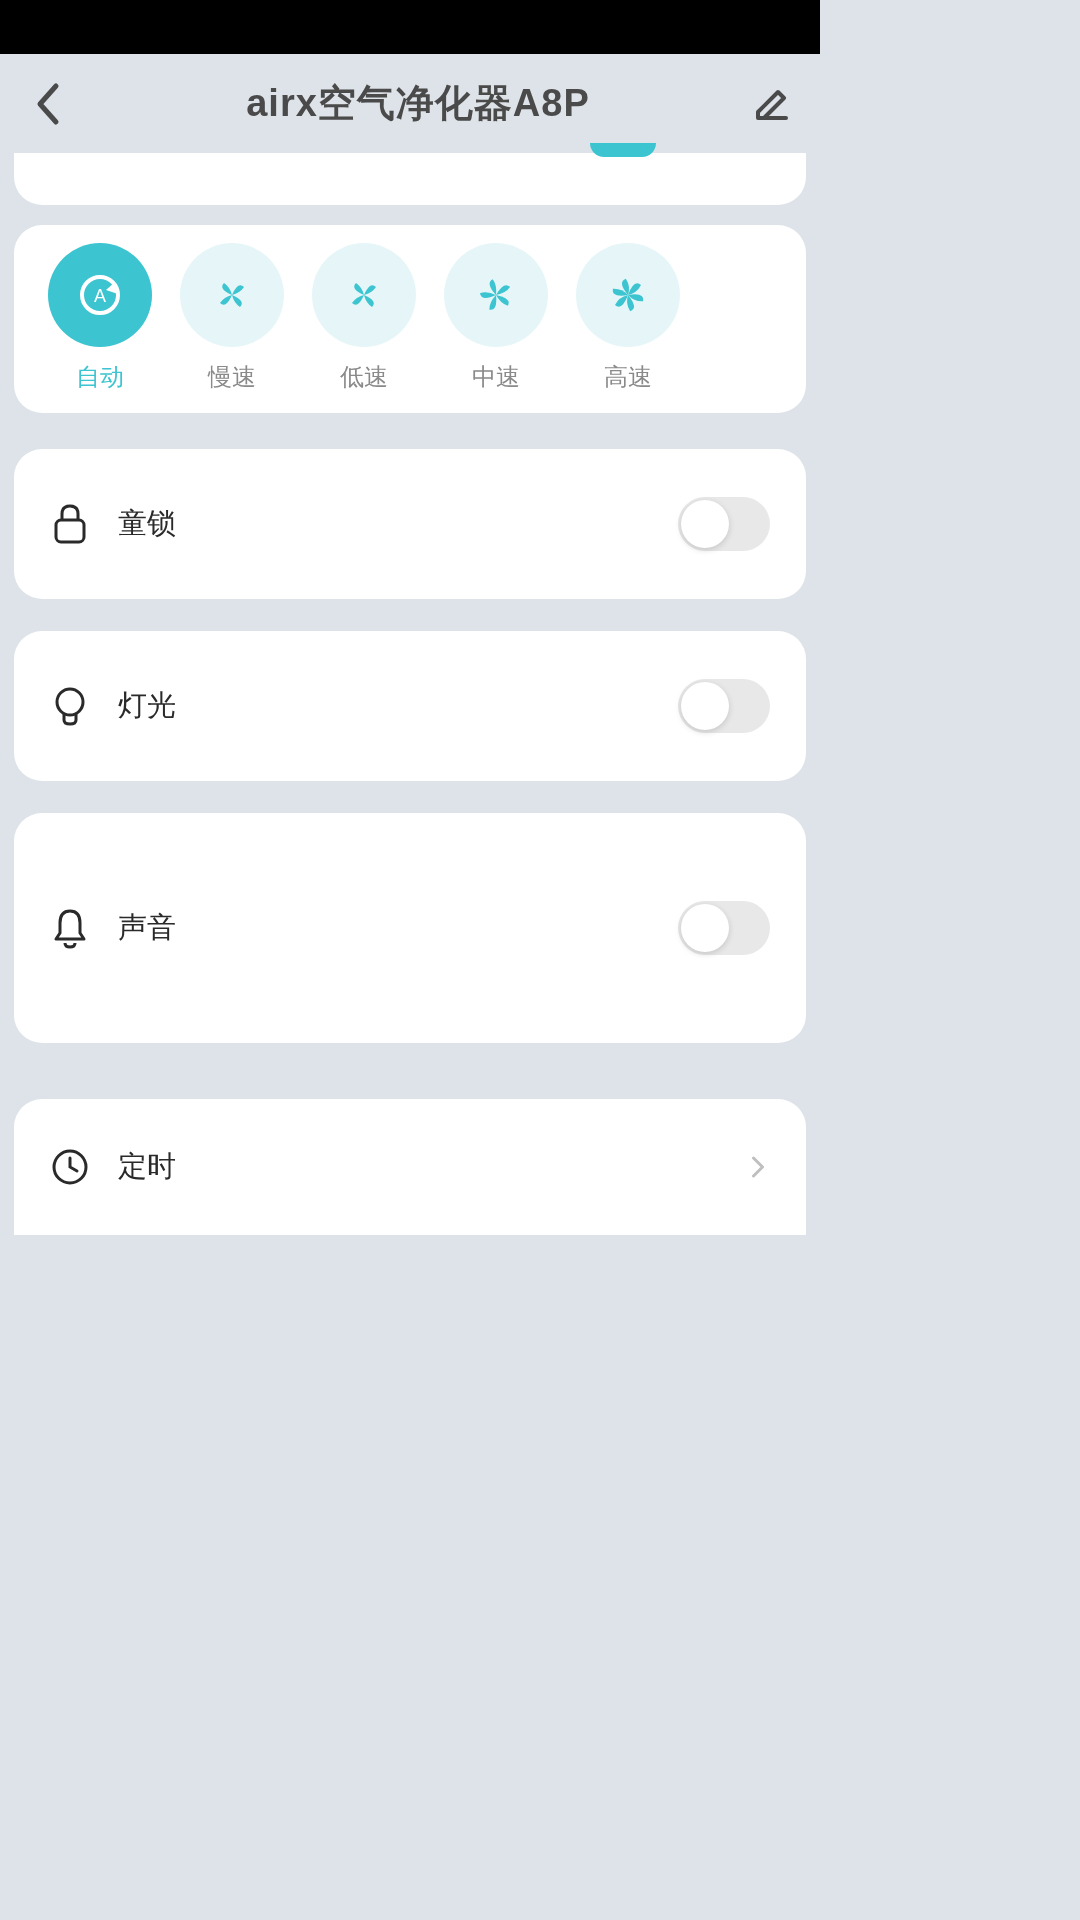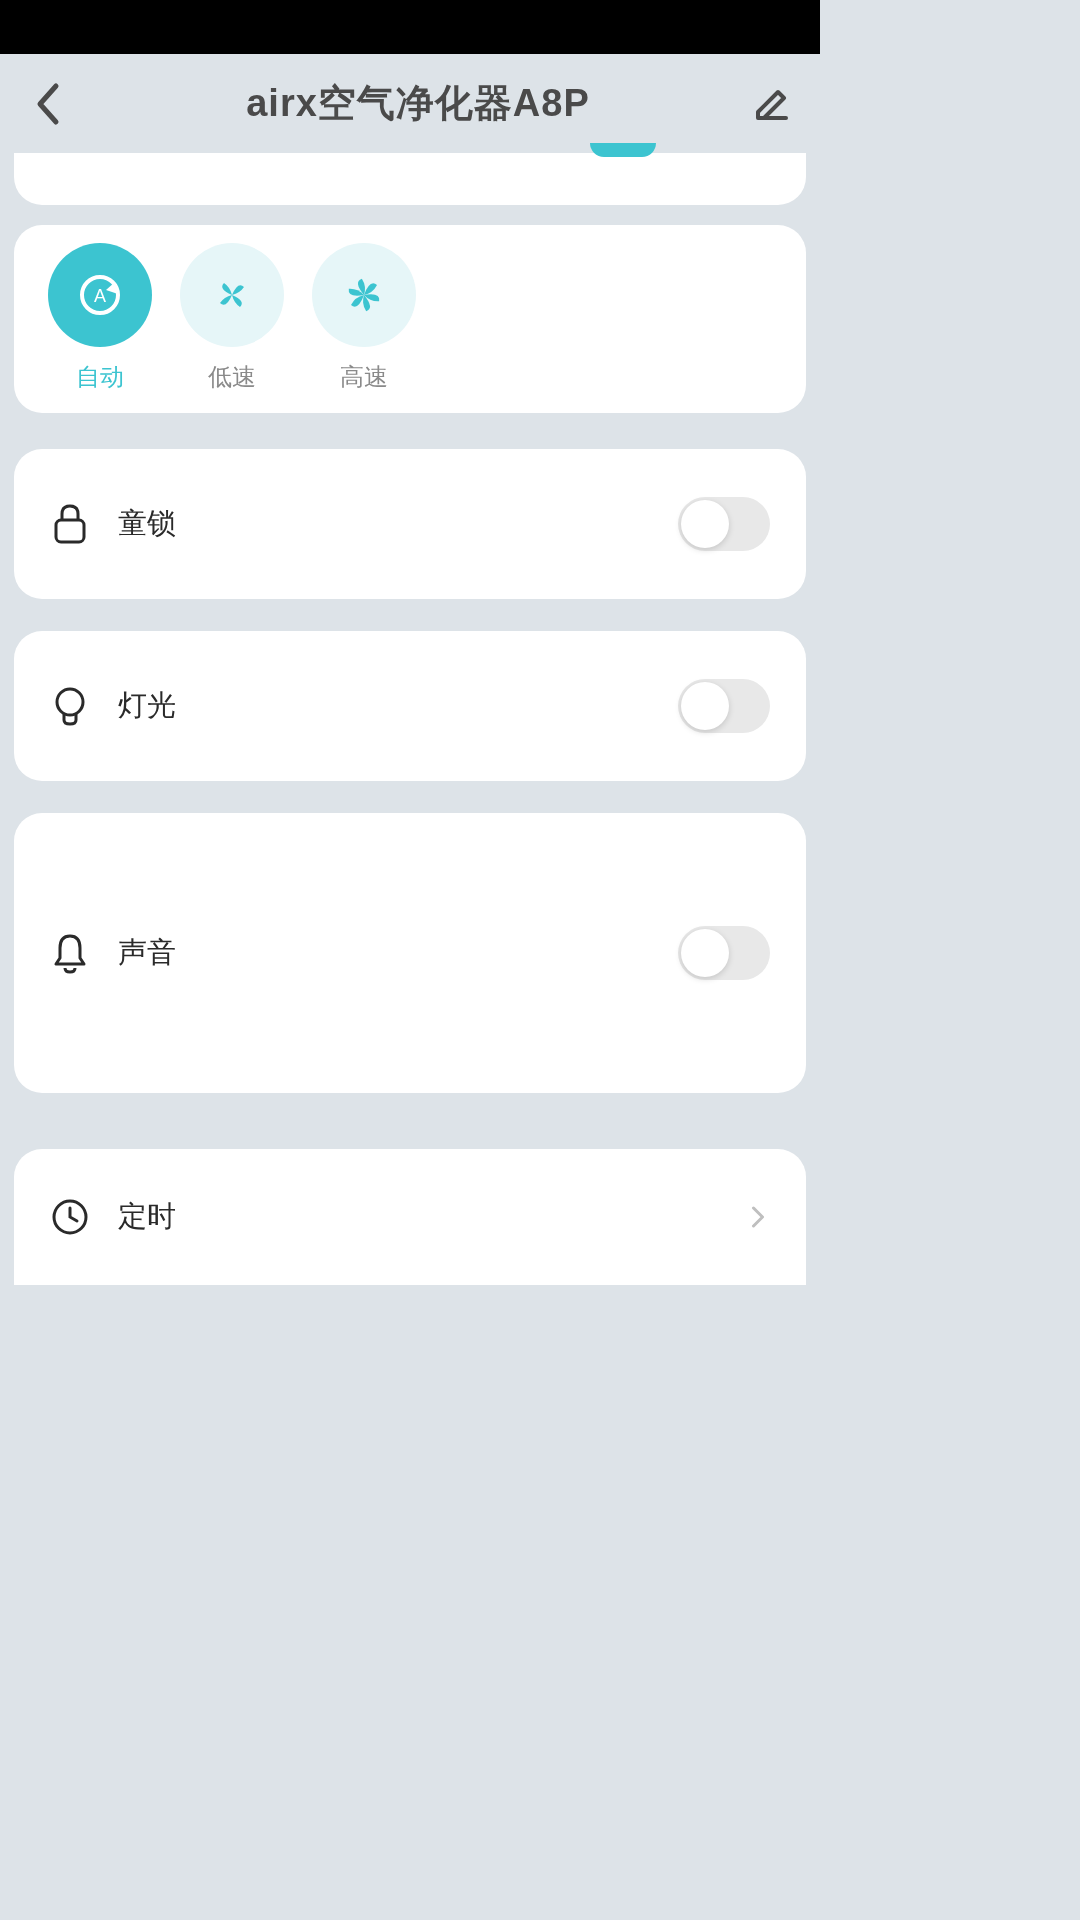--- a/index.html
+++ b/index.html
@@ -103,21 +103,21 @@
     .setting-card {
       background: #fff;
       border-radius: 28px;
       padding: 48px 36px;
       margin-bottom: 32px;
       display: flex;
       align-items: center;
       justify-content: space-between;
     }
     .setting-card.tall {
-      padding: 113px 36px;
+      padding: 88px 36px;
     }
     .setting-left {
       display: flex;
       align-items: center;
       gap: 28px;
     }
     .setting-icon {
       width: 40px;
       height: 40px;
       display: flex;
@@ -194,21 +194,43 @@
           </svg>
         </div>
         <div class="mode-label active">自动</div>
       </div>
       <div class="mode-item">
         <div class="mode-icon">
           <svg width="44" height="44" viewBox="0 0 44 44">
             <path d="M22 22 Q28 8 34 14 Q30 20 22 22 Q36 28 30 34 Q24 30 22 22 Q16 36 10 30 Q14 24 22 22 Q8 16 14 10 Q20 14 22 22" fill="#3cc4d0"></path>
           </svg>
         </div>
+        <div class="mode-label">慢速</div>
+      </div>
+      <div class="mode-item">
+        <div class="mode-icon">
+          <svg width="44" height="44" viewBox="0 0 44 44">
+            <path d="M22 22 Q28 8 34 14 Q30 20 22 22 Q36 28 30 34 Q24 30 22 22 Q16 36 10 30 Q14 24 22 22 Q8 16 14 10 Q20 14 22 22" fill="#3cc4d0"></path>
+          </svg>
+        </div>
         <div class="mode-label">低速</div>
+      </div>
+      <div class="mode-item">
+        <div class="mode-icon">
+          <svg width="48" height="48" viewBox="0 0 48 48">
+            <g transform="translate(24,24)">
+              <path d="M0 0 Q8 -14 14 -8 Q10 -2 0 0" fill="#3cc4d0"></path>
+              <path d="M0 0 Q8 -14 14 -8 Q10 -2 0 0" fill="#3cc4d0" transform="rotate(72)"></path>
+              <path d="M0 0 Q8 -14 14 -8 Q10 -2 0 0" fill="#3cc4d0" transform="rotate(144)"></path>
+              <path d="M0 0 Q8 -14 14 -8 Q10 -2 0 0" fill="#3cc4d0" transform="rotate(216)"></path>
+              <path d="M0 0 Q8 -14 14 -8 Q10 -2 0 0" fill="#3cc4d0" transform="rotate(288)"></path>
+            </g>
+          </svg>
+        </div>
+        <div class="mode-label">中速</div>
       </div>
       <div class="mode-item">
         <div class="mode-icon">
           <svg width="48" height="48" viewBox="0 0 48 48">
             <g transform="translate(24,24)">
               <path d="M0 0 Q6 -16 13 -10 Q9 -2 0 0" fill="#3cc4d0"></path>
               <path d="M0 0 Q6 -16 13 -10 Q9 -2 0 0" fill="#3cc4d0" transform="rotate(60)"></path>
               <path d="M0 0 Q6 -16 13 -10 Q9 -2 0 0" fill="#3cc4d0" transform="rotate(120)"></path>
               <path d="M0 0 Q6 -16 13 -10 Q9 -2 0 0" fill="#3cc4d0" transform="rotate(180)"></path>
               <path d="M0 0 Q6 -16 13 -10 Q9 -2 0 0" fill="#3cc4d0" transform="rotate(240)"></path>

